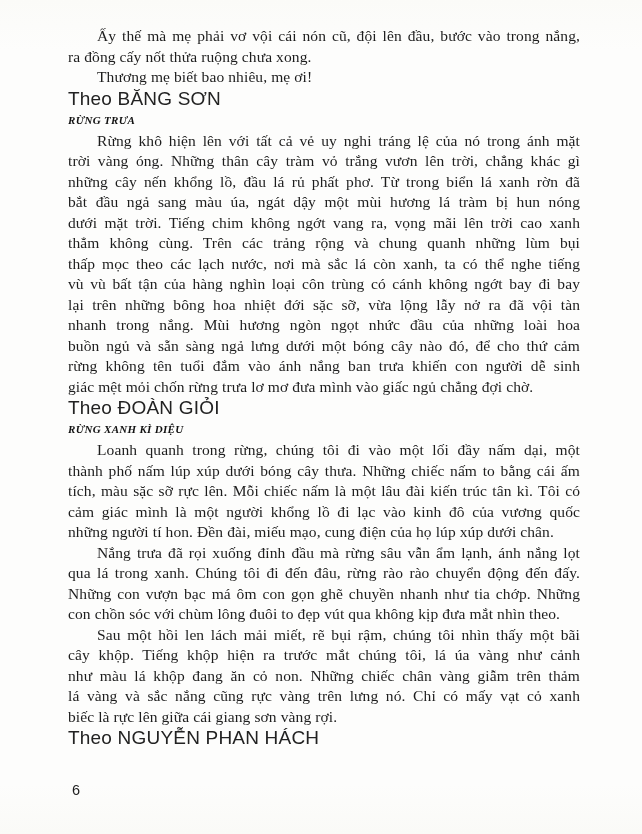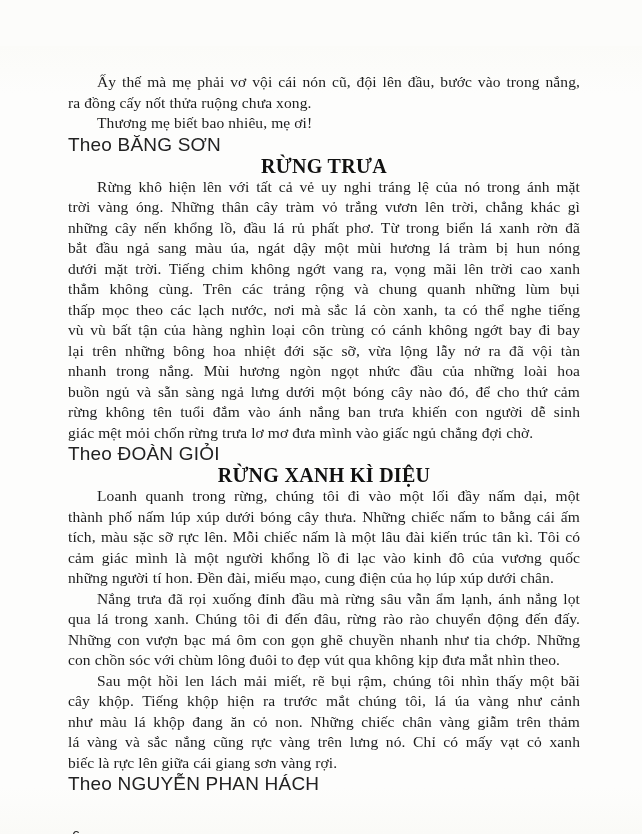--- a/index.html
+++ b/index.html
@@ -11,21 +11,20 @@
     height: 834px;
     background: #fcfcfa;
     position: relative;
     overflow: hidden;
     font-family: "Liberation Serif", serif;
   }
   .page {
     position: absolute;
     inset: 0;
     background: linear-gradient(180deg, #fbfbf8 0%, #fdfdfc 6%, #fdfdfc 94%, #fafaf7 100%);
-    margin-top: 46px;
   }
   .content {
     position: absolute;
     left: 68px;
     top: 26px;
     width: 512px;
     color: #1d1d1d;
   }
   .para {
     margin: 0;
@@ -37,24 +36,24 @@
     letter-spacing: 0.1px;
   }
   .line.first {
     padding-left: 29px;
   }
   .line.just {
     text-align: justify;
     text-align-last: justify;
   }
   .heading {
-    font-size: 20px;
+    font-size: 11px;
     line-height: 22px;
     font-weight: bold;
-    text-align: center;
+    font-style: italic;
     color: #111;
     letter-spacing: 0.3px;
   }
   .author {
     font-family: "Liberation Sans", sans-serif;
     font-size: 19px;
     line-height: 21px;
     color: #222;
     letter-spacing: 0.2px;
   }

